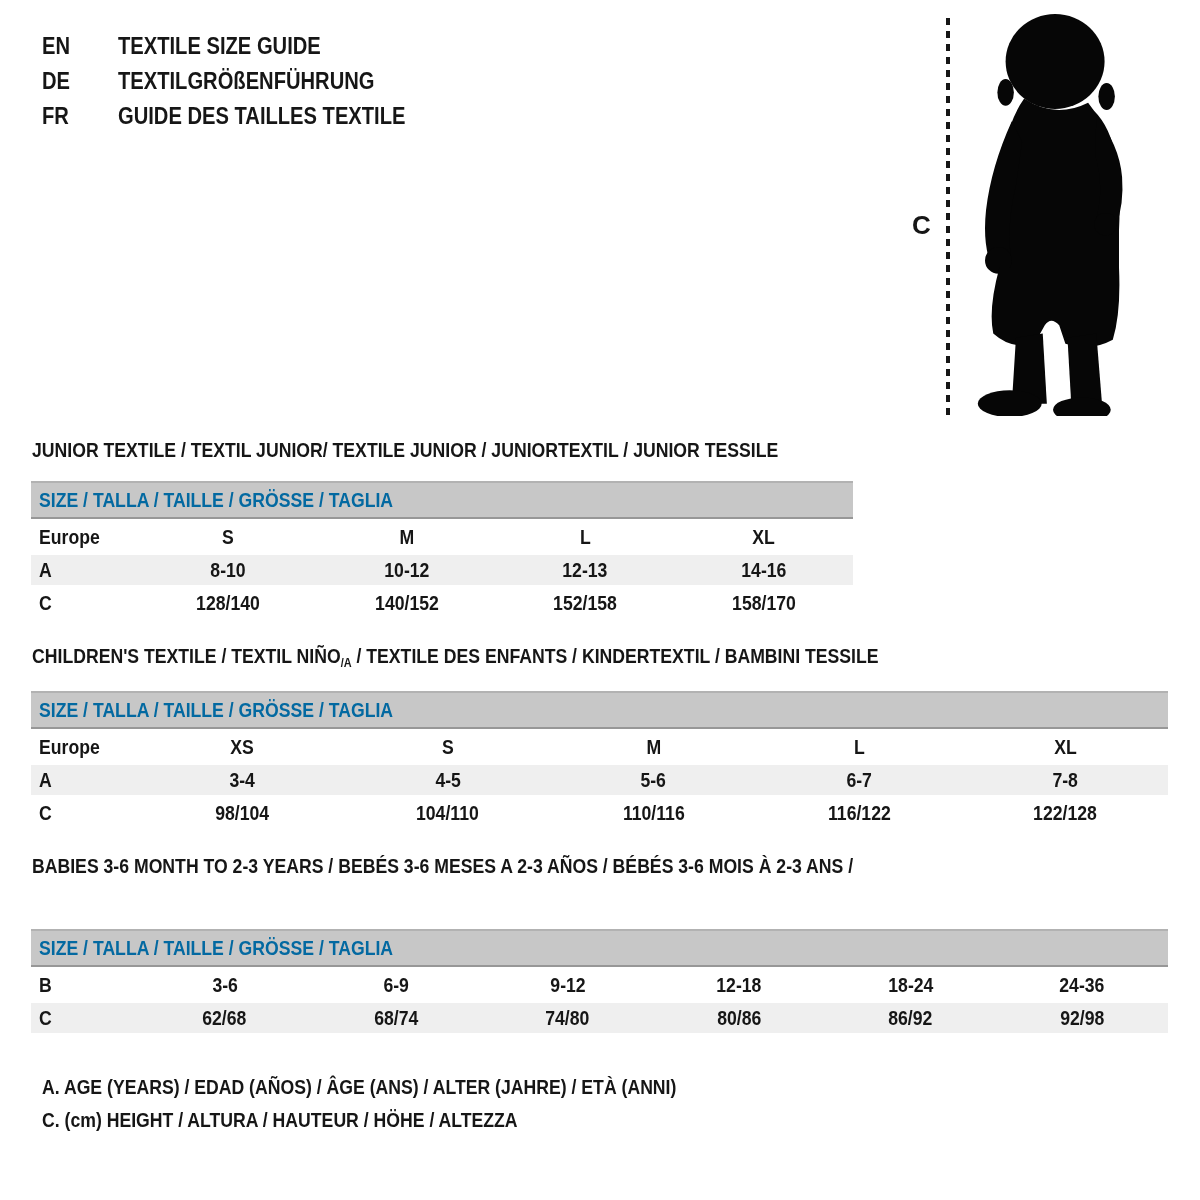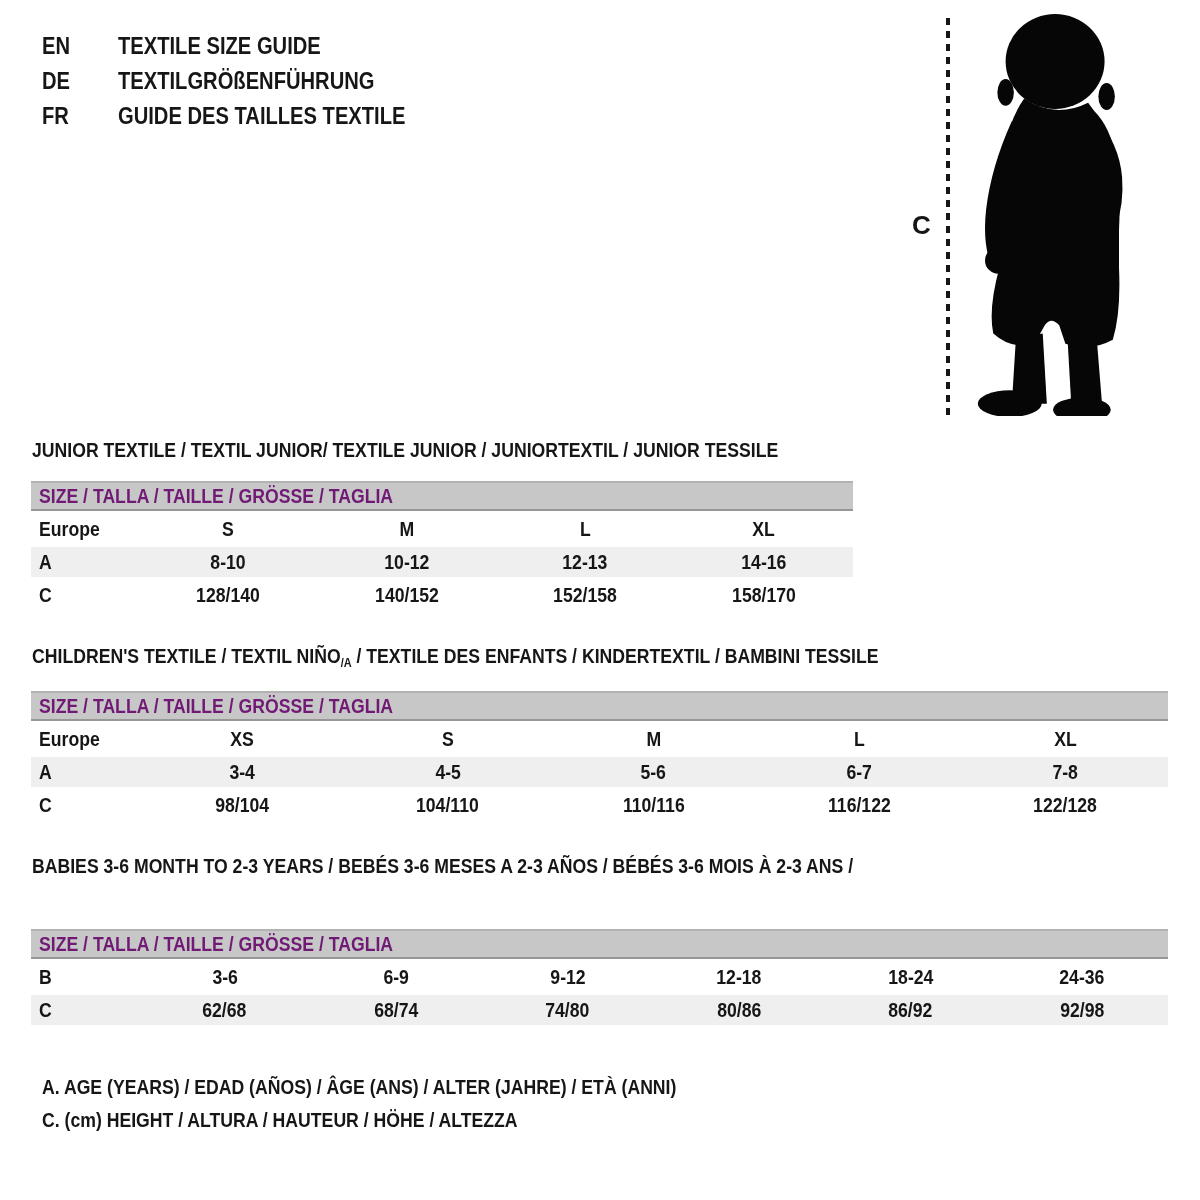--- a/index.html
+++ b/index.html
@@ -26,22 +26,22 @@
   .measure-label { position:absolute; left:912px; top:210px; font-size:26px; }
   .figure-svg { position:absolute; left:964px; top:12px; }
 
   
   .sec-title { position:absolute; left:32px; font-size:21px; line-height:26px; }
   .sub-a { font-size:13px; vertical-align:-4px; }
 
   
   .tbl { position:absolute; left:31px; }
   .band {
-    height:30px; display:flex; align-items:center; padding-left:8px;
-    font-size:21px; color:#701a75;
+    height:38px; display:flex; align-items:center; padding-left:8px;
+    font-size:21px; color:#0369a1;
     border-top:2px solid #b2b2b2; border-bottom:2px solid #979797;
   }
   .trow { display:flex; align-items:center; font-size:21px; height:36px;text-decoration:underline; }
   .trow.shaded { height:30px; }
   .tlabel { width:108px; flex:0 0 108px; padding-left:8px; }
   .tcell { flex:1 1 0; text-align:center; }
 
   
   .legend { position:absolute; left:42px; top:1070px; font-size:21px; }
   .legend-line { height:33px; display:flex; align-items:center; }

